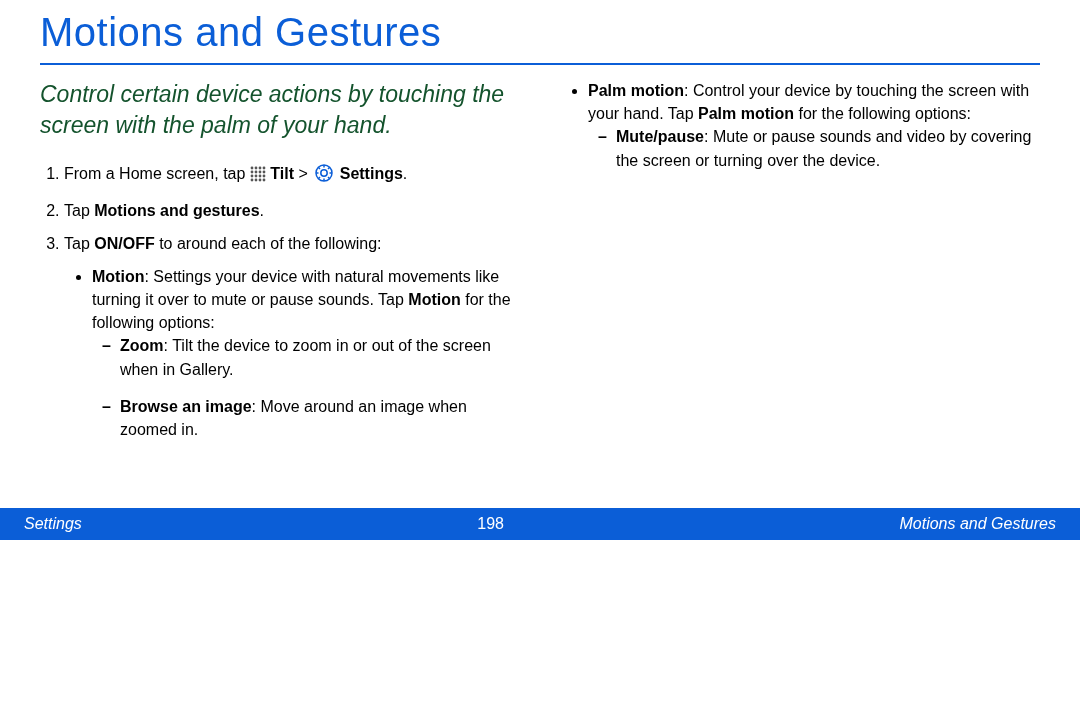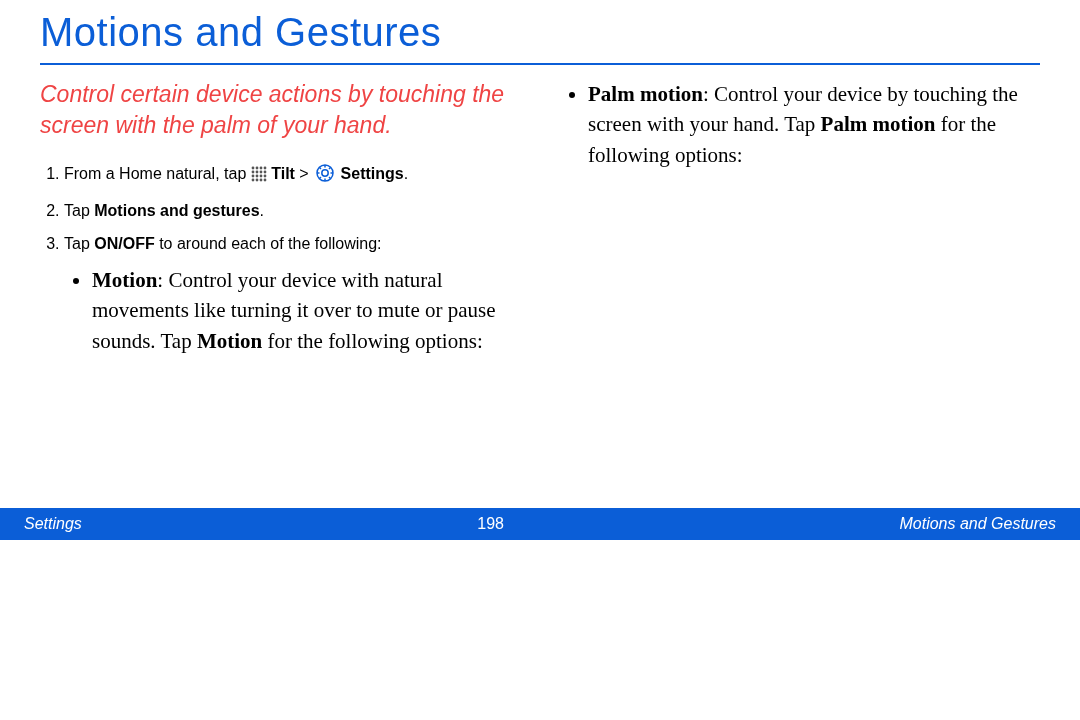--- a/index.html
+++ b/index.html
@@ -2,24 +2,24 @@
 <html><head>
 <meta charset="utf-8">
 <style>
   * { box-sizing: border-box; margin: 0; padding: 0; }
   html, body { width: 1080px; height: 720px; font-family: Arial, Helvetica, sans-serif; color: #000; background: #fff; }
   .page { width: 1080px; height: 540px; position: relative; padding: 0 40px; }
   .title { font-size: 40px; color: #0b5ed7; font-weight: 400; padding-top: 10px; padding-bottom: 8px; letter-spacing: 0.5px; }
   .rule { border: none; border-top: 2px solid #0b5ed7; margin-bottom: 14px; }
   .columns { display: flex; gap: 40px; }
   .col { flex: 1; }
-  .intro { color: #ef4444; font-style: italic; font-size: 23px; line-height: 1.35; margin-bottom: 22px; }
+  .intro { color: #14532d; font-style: italic; font-size: 23px; line-height: 1.35; margin-bottom: 22px; }
   ol.steps { list-style: decimal; padding-left: 24px; font-size: 16px; }
   ol.steps > li { margin-bottom: 12px; line-height: 1.35; }
-  ul.bullets { list-style: disc; padding-left: 28px; font-size: 21px; margin-top: 10px; font-family: Liberation Serif, serif; }
+  ul.bullets { list-style: disc; padding-left: 28px; font-size: 16px; margin-top: 10px; }
   ul.bullets > li { margin-bottom: 14px; line-height: 1.45; }
   ul.dashes { list-style: none; padding-left: 10px; }
   ul.dashes > li { position: relative; padding-left: 18px; margin-bottom: 14px; line-height: 1.45; }
   ul.dashes > li::before { content: "–"; position: absolute; left: 0; top: 0; font-weight: 700; }
   b { font-weight: 700; }
   .icon.apps { display: inline-block; vertical-align: -3px; }
   .icon.settings { display: inline-block; vertical-align: -3px; margin: 0 2px 0 3px; }
   .footer { position: absolute; bottom: 0; left: 0; width: 1080px; height: 32px; background: #0b5ed7; color: #fff; display: flex; align-items: center; justify-content: space-between; padding: 0 24px; font-style: italic; font-size: 16px; }
   .footer .page-num { font-style: normal; }
 </style>
@@ -31,21 +31,21 @@
   <div class="title">Motions and Gestures</div>
   <hr class="rule">
 
   <div class="columns">
 
     <div class="col">
       <p class="intro">Control certain device actions by touching the screen with the palm of your hand.</p>
 
       <ol class="steps">
         <li>
-          <span>From a Home natural, tap </span>
+          <span>From a Home screen, tap </span>
           <span class="icon apps">
             <svg width="16" height="16" viewBox="0 0 16 16">
               <g fill="#555">
                 <circle cx="2" cy="2" r="1.4"></circle>
                   <circle cx="6" cy="2" r="1.4"></circle>
                   <circle cx="10" cy="2" r="1.4"></circle>
                   <circle cx="14" cy="2" r="1.4"></circle>
                 <circle cx="2" cy="6" r="1.4"></circle>
                   <circle cx="6" cy="6" r="1.4"></circle>
                   <circle cx="10" cy="6" r="1.4"></circle>
@@ -82,32 +82,43 @@
           <b>Settings</b><span>.</span>
         </li>
         <li>
           <span>Tap </span><b>Motions and gestures</b><span>.</span>
         </li>
         <li>
           <span>Tap </span><b>ON/OFF</b><span> to around each of the following:</span>
 
           <ul class="bullets">
             <li>
-              <b>Motion</b><span>: Control your device with natural movements like turning it over to mute or pause sounds. Tap </span><b>Motion</b><span> for the following options:</span>
+              <b>Motion</b><span>: Settings your device with natural movements like turning it over to mute or pause sounds. Tap </span><b>Motion</b><span> for the following options:</span>
+              <ul class="dashes">
+                <li>
+                  <b>Zoom</b><span>: Tilt the device to zoom in or out of the screen when in Gallery.</span>
+                </li>
+                <li>
+                  <b>Browse an image</b><span>: Move around an image when zoomed in.</span>
+                </li>
+              </ul>
             </li>
           </ul>
         </li>
       </ol>
     </div>
 
     <div class="col">
       <ul class="bullets" style="margin-top:0;">
         <li>
           <b>Palm motion</b><span>: Control your device by touching the screen with your hand. Tap </span><b>Palm motion</b><span> for the following options:</span>
           <ul class="dashes">
+            <li>
+              <b>Mute/pause</b><span>: Mute or pause sounds and video by covering the screen or turning over the device.</span>
+            </li>
           </ul>
         </li>
       </ul>
     </div>
 
   </div>
 
   <div class="footer">
     <span>Settings</span>
     <span class="page-num">198</span>

